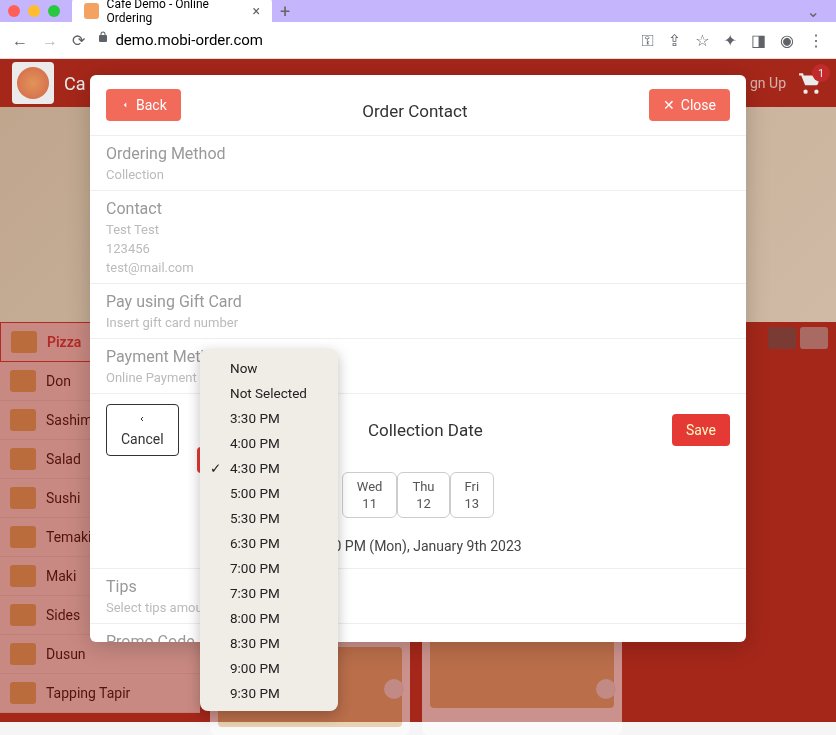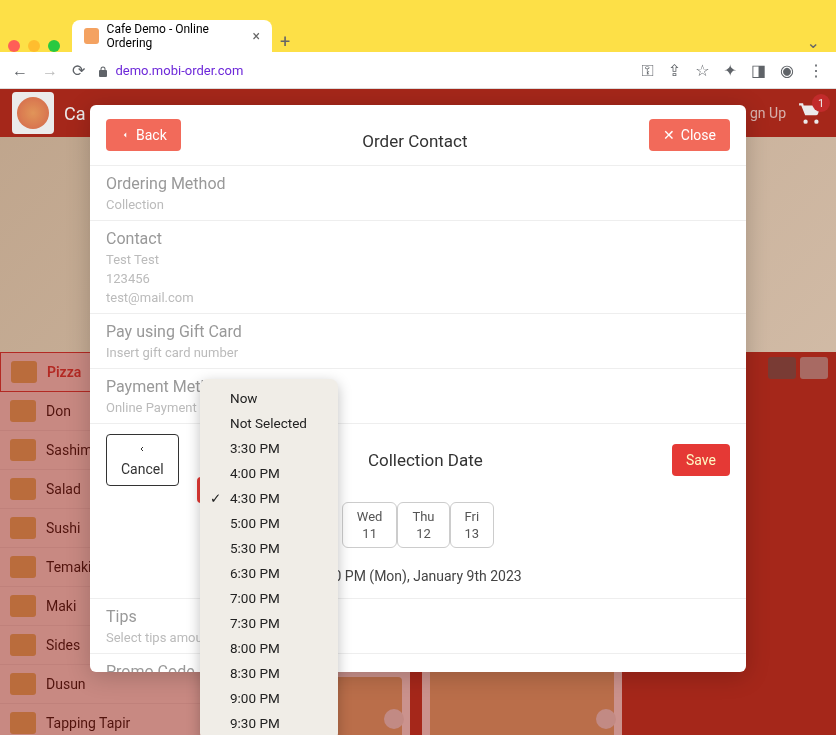--- a/index.html
+++ b/index.html
@@ -1,36 +1,36 @@
 <!DOCTYPE html>
 <html><head>
 <meta charset="utf-8">
 <style>
 * { margin: 0; padding: 0; box-sizing: border-box; font-family: -apple-system, BlinkMacSystemFont, "Segoe UI", Roboto, sans-serif; }
 body { width: 836px; height: 735px; background: #f5f5f5; overflow: hidden; position: relative; }
 
 
 .browser-chrome { background: #fff; border-bottom: 1px solid #ddd; }
-.tab-bar { display: flex; align-items: flex-end; height: 52px; background: #fde047; padding: 0 8px; }
+.tab-bar { display: flex; align-items: center; height: 22px; background: #c4b5fd; padding: 0 8px; }
 .traffic-lights { display: flex; gap: 8px; margin-right: 12px; }
 .light { width: 12px; height: 12px; border-radius: 50%; }
 .light.red { background: #ff5f57; }
 .light.yellow { background: #ffbd2e; }
 .light.green { background: #28c940; }
 .tab { display: flex; align-items: center; background: #fff; height: 32px; padding: 0 12px; border-radius: 8px 8px 0 0; font-size: 12px; gap: 8px; max-width: 200px; }
 .favicon { width: 16px; height: 16px; background: #f4a261; border-radius: 3px; }
 .tab-close { color: #666; font-size: 14px; }
 .new-tab { margin-left: 8px; color: #666; font-size: 18px; }
 .tab-spacer { flex: 1; }
 .chevron-down { color: #666; margin-right: 8px; }
 
 .addr-bar { display: flex; align-items: center; height: 36px; padding: 0 12px; gap: 12px; }
 .nav-icons { display: flex; gap: 14px; color: #5f6368; }
 .nav-icons span.disabled { color: #bbb; }
-.url-area { display: flex; align-items: flex-end; flex: 1; gap: 6px; font-size: 13px; color: #6d28d9; }
+.url-area { display: flex; align-items: flex-start; flex: 1; gap: 6px; font-size: 15px; color: #000000; }
 .lock { color: #5f6368; }
 .toolbar-icons { display: flex; gap: 14px; color: #5f6368; align-items: center; }
 
 
 .app-bg { position: relative; height: calc(735px - 72px); background: #b42b1d; }
 .hero-img { position: absolute; top: 48px; left: 0; right: 0; height: 215px; background: linear-gradient(135deg, #d4c4a8, #e8dcc4); opacity: 0.9; }
 .topnav { position: absolute; top: 0; left: 0; right: 0; height: 48px; display: flex; align-items: center; padding: 0 12px; color: #fff; }
 .brand-logo { width: 42px; height: 42px; background: #fff; border: 2px solid #fff; border-radius: 4px; margin-right: 10px; display: flex; align-items: center; justify-content: center; }
 .brand-logo-inner { width: 32px; height: 32px; border-radius: 50%; background: radial-gradient(circle, #f4a261, #e76f51); }
 .signup { margin-left: auto; font-size: 14px; opacity: 0.7; }

